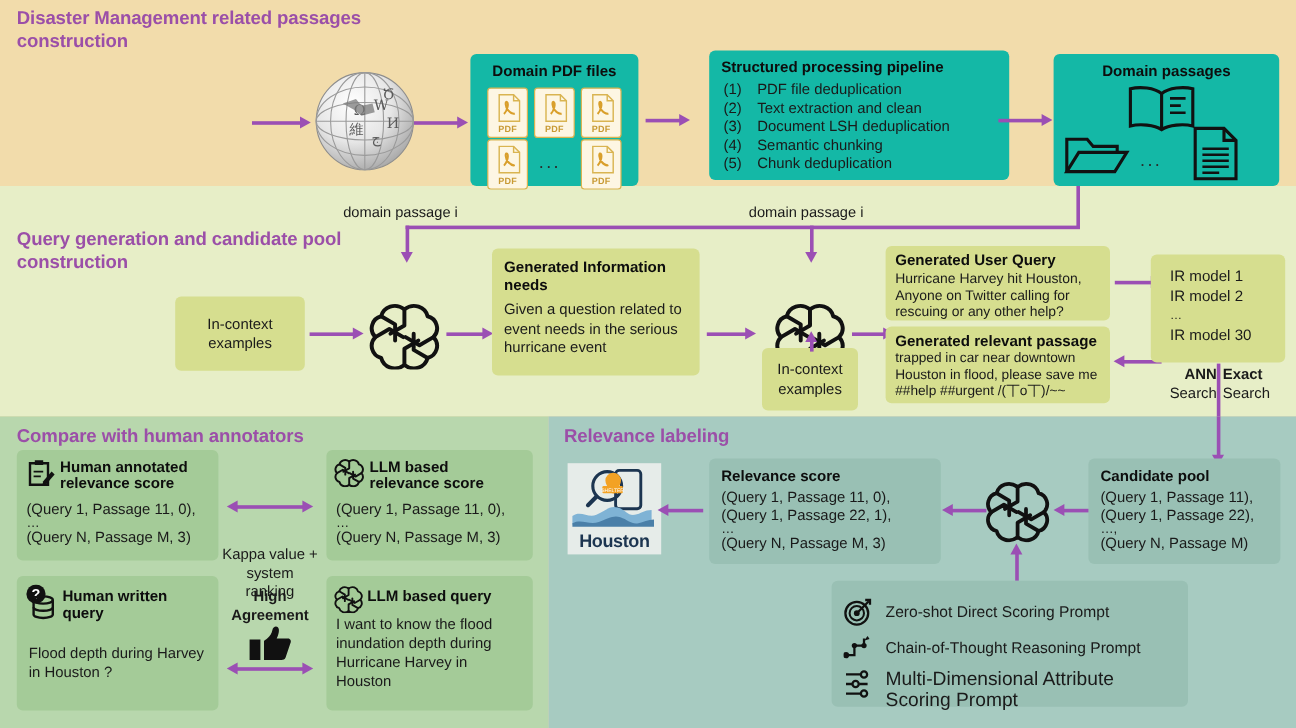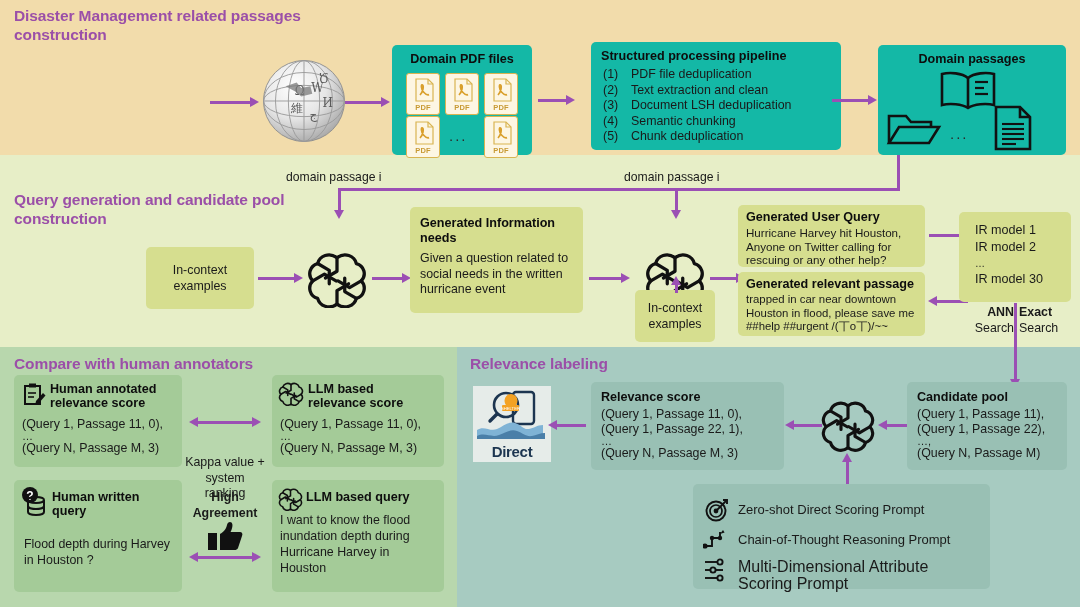--- a/index.html
+++ b/index.html
@@ -258,21 +258,21 @@
         <path d="M52 50 L40 43 V29"></path>
         <path d="M57 32 L45 39 L33 32"></path>
       </g>
     </svg>
   </div>
   <div class="arr arrow-h" style="left:372px;top:277px;width:32px;"></div>
   <div class="head head-r" style="left:402px;top:273px;"></div>
 
   <div class="box olive-box" style="left:410px;top:207px;width:173px;height:106px;">
     <div class="btitle" style="position:absolute;left:10px;top:9px;width:154px;">Generated Information needs</div>
-    <div class="btxt" style="position:absolute;left:10px;top:44px;width:156px;">Given a question related to social needs in the  written hurricane event</div>
+    <div class="btxt" style="position:absolute;left:10px;top:44px;width:156px;">Given a question related to event needs in the  serious hurricane event</div>
   </div>
   <div class="arr arrow-h" style="left:589px;top:277px;width:34px;"></div>
   <div class="head head-r" style="left:621px;top:273px;"></div>
 
   <div class="icn" style="left:644px;top:250px;">
     <svg width="62" height="58" viewBox="0 0 64 60">
       <g fill="none" stroke="#111" stroke-width="3.4" stroke-linejoin="round" stroke-linecap="round">
         <path d="M32 8 C24 2 14 6 12 14 C4 16 1 26 7 32 C1 38 4 48 12 50 C14 58 24 62 32 56 C40 62 50 58 52 50 C60 48 63 38 57 32 C63 26 60 16 52 14 C50 6 40 2 32 8 Z"></path>
         <path d="M32 8 V22 L20 29"></path>
         <path d="M12 14 L24 21 V35"></path>
@@ -429,21 +429,21 @@
     <svg width="78" height="60" viewBox="0 0 78 60">
       <rect x="40" y="6" width="21" height="32" rx="3" fill="none" stroke="#1c3550" stroke-width="2.4"></rect>
       <circle cx="33" cy="19" r="12" fill="none" stroke="#1c3550" stroke-width="2.6"></circle>
       <path d="M24 28 l-7 7" stroke="#1c3550" stroke-width="3.4" stroke-linecap="round"></path>
       <path d="M38 8 a6.5 6.5 0 0 1 6.5 6.5 c0 5 -6.5 11 -6.5 11 s-6.5 -6 -6.5 -11 A6.5 6.5 0 0 1 38 8 z" fill="#f3a224"></path>
       <rect x="29" y="19" width="17" height="6" rx="1" fill="#f3a224"></rect>
       <text x="37.5" y="24" font-family="'Liberation Sans',sans-serif" font-size="4.2" fill="#fff" text-anchor="middle">SHELTER</text>
       <path d="M4 44 c7 -5 13 2 20 -1 c7 -3 11 -8 18 -6 c6 1.6 8 7 14 6 c5 -0.8 8 -4 14 -4 v12 H4 z" fill="#7fb3d5"></path>
       <path d="M4 50 c8 -4 14 2 22 -1 c8 -3 12 -6 18 -4 c6 2 9 6 15 5 c4 -0.7 8 -3 13 -3 v6 H4 z" fill="#4a7fa8"></path>
     </svg>
-    <div style="position:absolute;left:0;bottom:2px;width:100%;text-align:center;font-weight:bold;font-size:15px;color:#1c3550;letter-spacing:-0.3px;">Direct</div>
+    <div style="position:absolute;left:0;bottom:2px;width:100%;text-align:center;font-weight:bold;font-size:15px;color:#1c3550;letter-spacing:-0.3px;">Houston</div>
   </div>
 
   <div class="arr arrow-h" style="left:556px;top:424px;width:30px;"></div>
   <div class="head head-l" style="left:548px;top:420px;"></div>
 
   <div class="box teal-box" style="left:591px;top:382px;width:193px;height:88px;">
     <div class="btitle" style="position:absolute;left:10px;top:8px;">Relevance score</div>
     <div style="position:absolute;left:10px;top:25px;">
       <div class="btxt" style="line-height:14.5px;">(Query 1, Passage 11, 0),</div>
       <div class="btxt" style="line-height:14.5px;">(Query 1, Passage 22, 1),</div>
@@ -479,21 +479,21 @@
       <div class="btxt" style="line-height:14.5px;">(Query 1, Passage 22),</div>
       <div class="btxt" style="line-height:10px;font-size:11px;">…,</div>
       <div class="btxt" style="line-height:15px;">(Query N, Passage M)</div>
     </div>
   </div>
 
   <div class="arr arrow-v" style="left:846px;top:460px;height:24px;"></div>
   <div class="head head-u" style="left:842px;top:453px;"></div>
 
   <div class="box teal-box" style="left:693px;top:484px;width:297px;height:105px;">
-    <div style="position:absolute;left:10px;top:14px;display:flex;align-items:center;text-align:right;">
+    <div style="position:absolute;left:10px;top:14px;display:flex;align-items:center;">
       <span class="icn" style="position:relative;width:26px;height:24px;">
         <svg width="24" height="24" viewBox="0 0 24 24">
           <circle cx="11" cy="13" r="9.5" fill="none" stroke="#111" stroke-width="1.9"></circle>
           <circle cx="11" cy="13" r="6" fill="none" stroke="#111" stroke-width="1.7"></circle>
           <circle cx="11" cy="13" r="2.4" fill="#111"></circle>
           <path d="M11 13 L21 3" stroke="#111" stroke-width="1.9"></path>
           <path d="M18 2 l4 0 l0 4" fill="none" stroke="#111" stroke-width="1.9"></path>
         </svg>
       </span>
       <span class="btxt" style="margin-left:9px;font-size:13px;">Zero-shot Direct Scoring Prompt</span>

